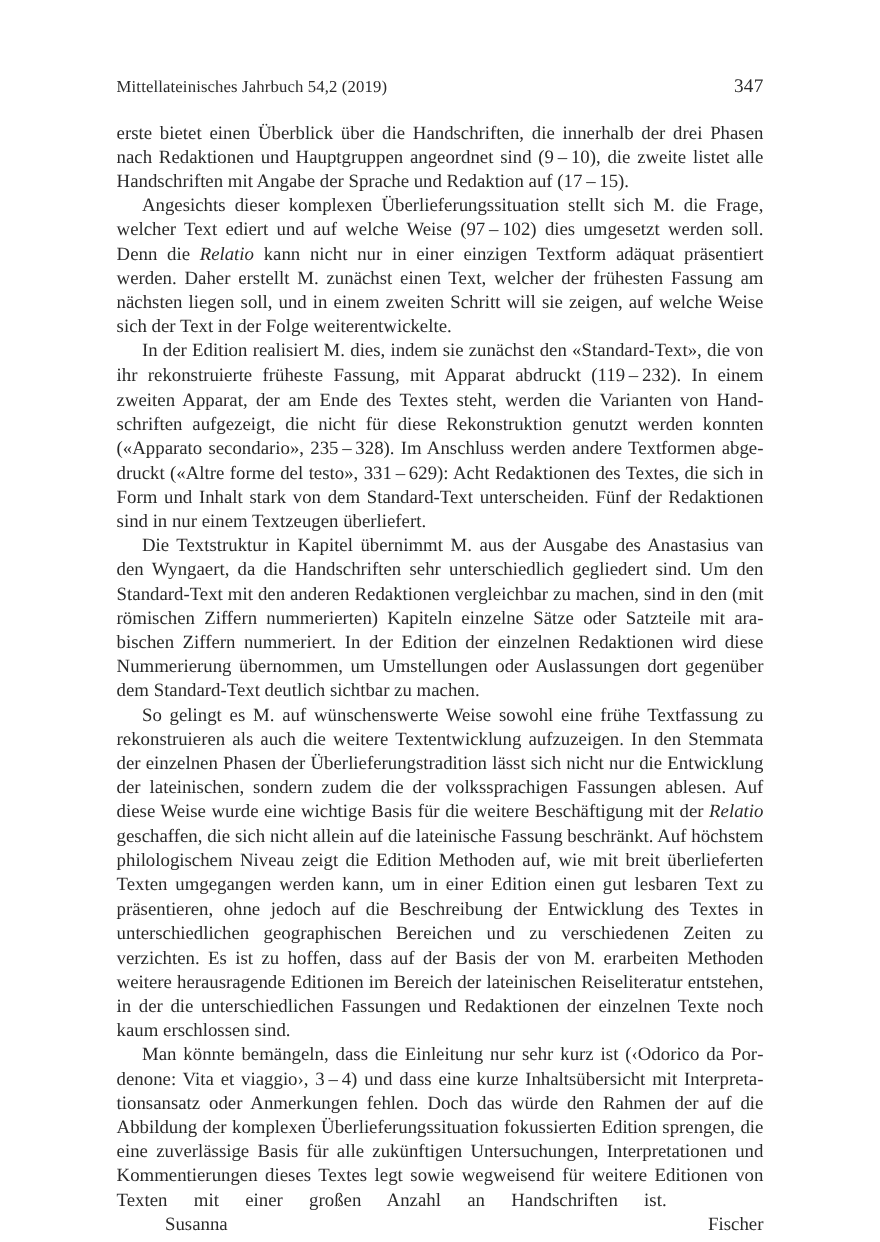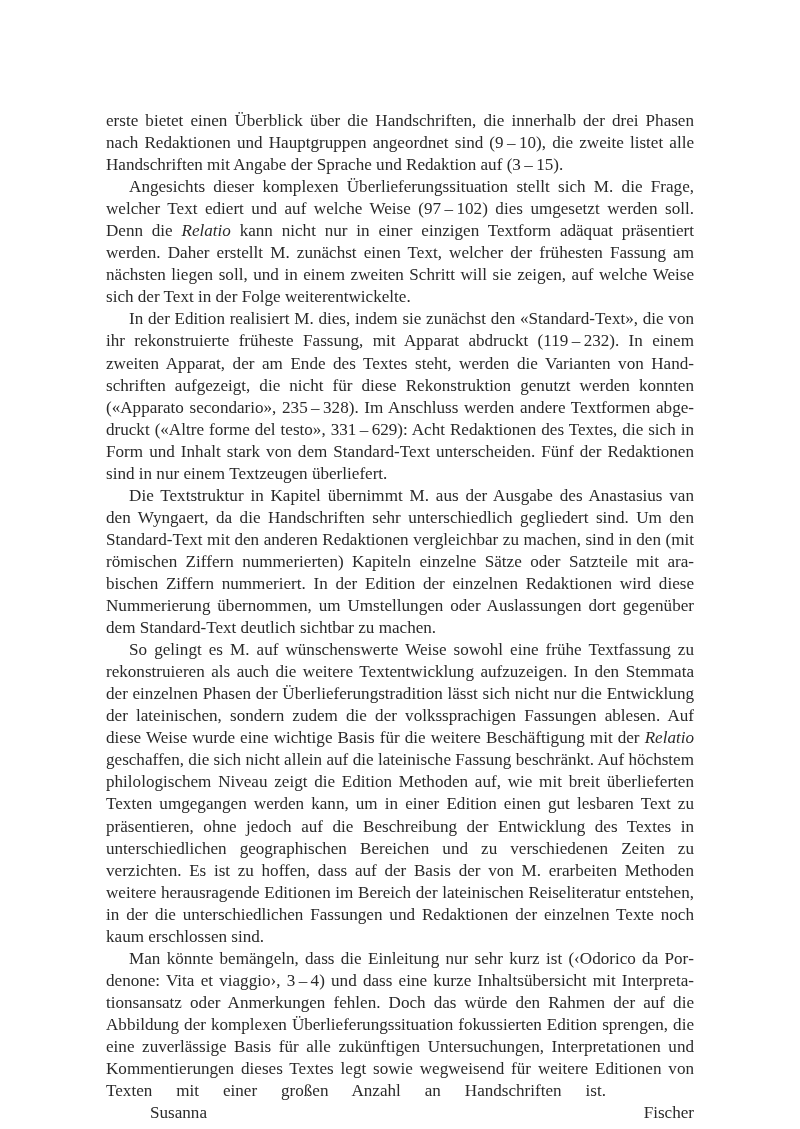--- a/index.html
+++ b/index.html
@@ -79,23 +79,27 @@
   }
   i.work-title {
     font-style: italic;
   }
 </style>
 </head>
 <body>
 
 <div class="page">
 
+  <div class="running-head">
+    <span class="journal-title">Mittellateinisches Jahrbuch 54,2 (2019)</span>
+    <span class="folio">347</span>
+  </div>
 
   <div class="text-block" id="body-text">
-      <p id="para-1">erste bietet einen Überblick über die Handschriften, die innerhalb der drei Phasen nach Redaktionen und Hauptgruppen angeordnet sind (9 – 10), die zweite listet alle Handschriften mit Angabe der Sprache und Redaktion auf (3 – 15).</p>
+      <p id="para-1">erste bietet einen Überblick über die Handschriften, die innerhalb der drei Phasen nach Redaktionen und Hauptgruppen angeordnet sind (9 – 10), die zweite listet alle Handschriften mit Angabe der Sprache und Redaktion auf (17 – 15).</p>
       <p id="para-2">Angesichts dieser komplexen Überlieferungssituation stellt sich M. die Frage, wel­cher Text ediert und auf welche Weise (97 – 102) dies umgesetzt werden soll. Denn die <i class="work-title">Relatio</i> kann nicht nur in einer einzigen Textform adäquat präsentiert werden. Daher erstellt M. zunächst einen Text, welcher der frühesten Fassung am nächsten liegen soll, und in einem zweiten Schritt will sie zeigen, auf welche Weise sich der Text in der Folge weiterentwickelte.</p>
       <p id="para-3">In der Edition realisiert M. dies, indem sie zunächst den «Standard-Text», die von ihr rekonstruierte früheste Fassung, mit Apparat abdruckt (119 – 232). In einem zweiten Apparat, der am Ende des Textes steht, werden die Varianten von Hand­schriften aufgezeigt, die nicht für diese Rekonstruktion genutzt werden konnten («Apparato secondario», 235 – 328). Im Anschluss werden andere Textformen abge­druckt («Altre forme del testo», 331 – 629): Acht Redaktionen des Textes, die sich in Form und Inhalt stark von dem Standard-Text unterscheiden. Fünf der Redaktionen sind in nur einem Textzeugen überliefert.</p>
       <p id="para-4">Die Textstruktur in Kapitel übernimmt M. aus der Ausgabe des Anastasius van den Wyngaert, da die Handschriften sehr unterschiedlich gegliedert sind. Um den Standard-Text mit den anderen Redaktionen vergleichbar zu machen, sind in den (mit römischen Ziffern nummerierten) Kapiteln einzelne Sätze oder Satzteile mit ara­bischen Ziffern nummeriert. In der Edition der einzelnen Redaktionen wird diese Nummerierung übernommen, um Umstellungen oder Auslassungen dort gegenüber dem Standard-Text deutlich sichtbar zu machen.</p>
       <p id="para-5">So gelingt es M. auf wünschenswerte Weise sowohl eine frühe Textfassung zu rekonstruieren als auch die weitere Textentwicklung aufzuzeigen. In den Stemmata der einzelnen Phasen der Überlieferungstradition lässt sich nicht nur die Entwicklung der lateinischen, sondern zudem die der volkssprachigen Fassungen ablesen. Auf diese Weise wurde eine wichtige Basis für die weitere Beschäftigung mit der <i class="work-title">Relatio</i> geschaf­fen, die sich nicht allein auf die lateinische Fassung beschränkt. Auf höchstem philo­logischem Niveau zeigt die Edition Methoden auf, wie mit breit überlieferten Texten umgegangen werden kann, um in einer Edition einen gut lesbaren Text zu präsentie­ren, ohne jedoch auf die Beschreibung der Entwicklung des Textes in unterschiedli­chen geographischen Bereichen und zu verschiedenen Zeiten zu verzichten. Es ist zu hoffen, dass auf der Basis der von M. erarbeiten Methoden weitere herausragende Editionen im Bereich der lateinischen Reiseliteratur entstehen, in der die unterschied­lichen Fassungen und Redaktionen der einzelnen Texte noch kaum erschlossen sind.</p>
       <p id="para-6" class="with-signature">Man könnte bemängeln, dass die Einleitung nur sehr kurz ist (‹Odorico da Por­denone: Vita et viaggio›, 3 – 4) und dass eine kurze Inhaltsübersicht mit Interpreta­tionsansatz oder Anmerkungen fehlen. Doch das würde den Rahmen der auf die Abbildung der komplexen Überlieferungssituation fokussierten Edition sprengen, die eine zuverlässige Basis für alle zukünftigen Untersuchungen, Interpretationen und Kommentierungen dieses Textes legt sowie wegweisend für weitere Editionen von Texten mit einer großen Anzahl an Handschriften ist.<span style="display: inline-block; width: 88px;"></span><span class="signature">Susanna Fischer</span></p>
     </div>
 
 </div>
 
 </body></html>

